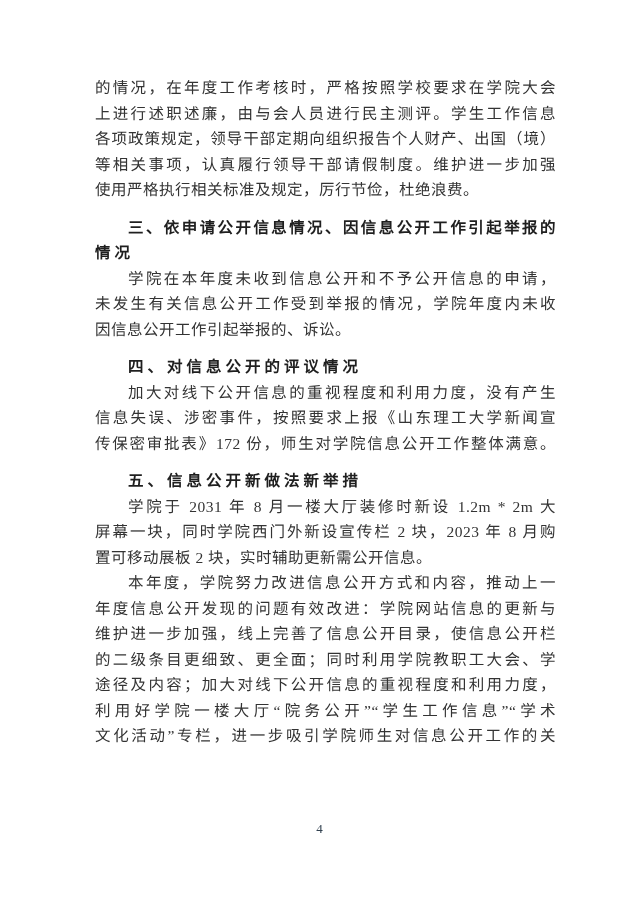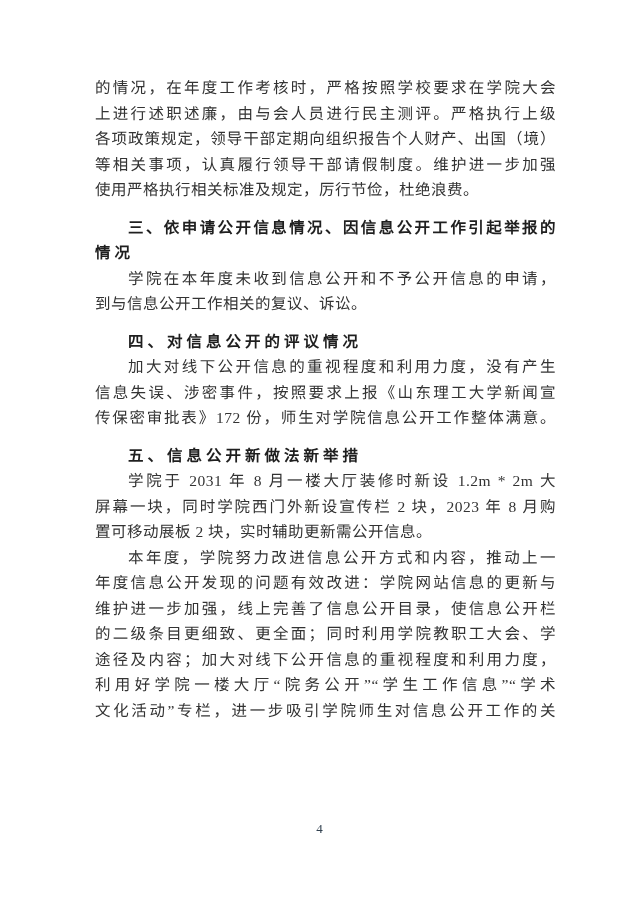--- a/index.html
+++ b/index.html
@@ -66,34 +66,35 @@
   }
 </style>
 </head>
 <body>
 
 <div class="page">
   <div class="content">
 
     <div class="block paragraph">
       <div class="line fill">的情况，在年度工作考核时，严格按照学校要求在学院大会</div>
-      <div class="line fill">上进行述职述廉，由与会人员进行民主测评。严格执行上级</div>
+      <div class="line fill">上进行述职述廉，由与会人员进行民主测评。学生工作信息</div>
       <div class="line fill">各项政策规定，领导干部定期向组织报告个人财产、出国（境）</div>
       <div class="line fill">等相关事项，认真履行领导干部请假制度。维护进一步加强</div>
       <div class="line">使用严格执行相关标准及规定，厉行节俭，杜绝浪费。</div>
     </div>
 
     <div class="block heading">
       <div class="line fill indent">三、依申请公开信息情况、因信息公开工作引起举报的</div>
       <div class="line">情况</div>
     </div>
 
     <div class="block paragraph">
       <div class="line fill indent">学院在本年度未收到信息公开和不予公开信息的申请，</div>
-      <div class="line">到与信息公开工作相关的复议、诉讼。</div>
+      <div class="line fill">未发生有关信息公开工作受到举报的情况，学院年度内未收</div>
+      <div class="line">因信息公开工作引起举报的、诉讼。</div>
     </div>
 
     <div class="block heading">
       <div class="line indent">四、对信息公开的评议情况</div>
     </div>
 
     <div class="block paragraph">
       <div class="line fill indent">加大对线下公开信息的重视程度和利用力度，没有产生</div>
       <div class="line fill">信息失误、涉密事件，按照要求上报《山东理工大学新闻宣</div>
       <div class="line fill">传保密审批表》172 份，师生对学院信息公开工作整体满意。</div>

